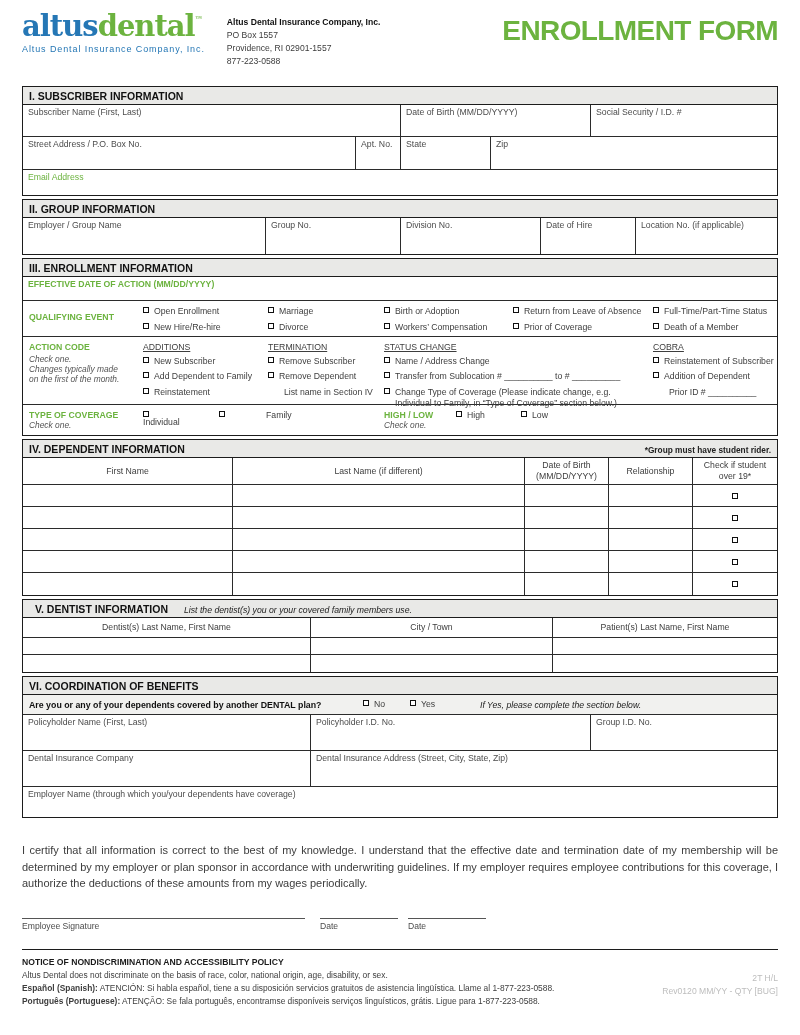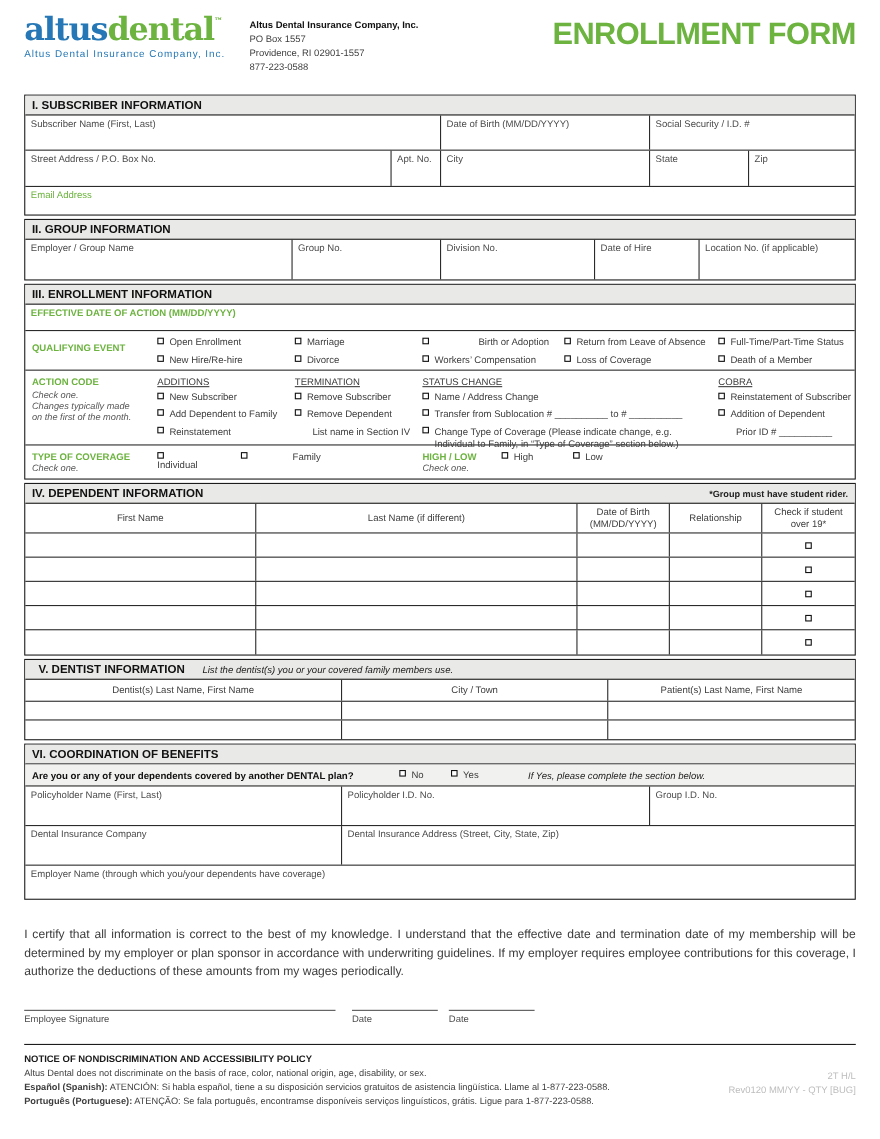--- a/index.html
+++ b/index.html
@@ -79,21 +79,20 @@
         <span>I. SUBSCRIBER INFORMATION</span>
       </div>
     <div class="row" style="height:32px;">
       <div class="cell" style="width:378px;"><span>Subscriber Name (First, Last)</span></div>
       <div class="cell" style="width:190px;"><span>Date of Birth (MM/DD/YYYY)</span></div>
       <div class="cell" style="flex:1;"><span>Social Security / I.D. #</span></div>
     </div>
     <div class="row" style="height:33px;">
       <div class="cell" style="width:333px;"><span>Street Address / P.O. Box No.</span></div>
       <div class="cell" style="width:45px;"><span>Apt. No.</span></div>
-      <div class="cell" style="width:190px;"><span>City</span></div>
       <div class="cell" style="width:90px;"><span>State</span></div>
       <div class="cell" style="flex:1;"><span>Zip</span></div>
     </div>
     <div class="row" style="height:25px;">
       <div class="cell" style="flex:1;"><span style="color:var(--green);">Email Address</span></div>
     </div>
   </div>
 
   <div class="section">
     <div class="sec-bar">
@@ -122,21 +121,21 @@
       <div style="flex:1;">
         <div style="display:flex; margin-bottom:5px;">
           <div class="cb-item" style="width:125px;">
               <span class="cb"></span>
               <span>Open Enrollment</span>
             </div>
           <div class="cb-item" style="width:116px;">
               <span class="cb"></span>
               <span>Marriage</span>
             </div>
-          <div class="cb-item" style="width:129px;gap:40px;">
+          <div class="cb-item" style="width:129px;">
               <span class="cb"></span>
               <span>Birth or Adoption</span>
             </div>
           <div class="cb-item" style="width:140px;">
               <span class="cb"></span>
               <span>Return from Leave of Absence</span>
             </div>
           <div class="cb-item" style="flex:1;">
               <span class="cb"></span>
               <span>Full-Time/Part-Time Status</span>
@@ -150,21 +149,21 @@
           <div class="cb-item" style="width:116px;">
               <span class="cb"></span>
               <span>Divorce</span>
             </div>
           <div class="cb-item" style="width:129px;">
               <span class="cb"></span>
               <span>Workers’ Compensation</span>
             </div>
           <div class="cb-item" style="width:140px;">
               <span class="cb"></span>
-              <span>Loss of Coverage</span>
+              <span>Prior of Coverage</span>
             </div>
           <div class="cb-item" style="flex:1;">
               <span class="cb"></span>
               <span>Death of a Member</span>
             </div>
         </div>
       </div>
     </div>
 
     <div class="row" style="height:68px; padding:5px 0 0 6px;">

